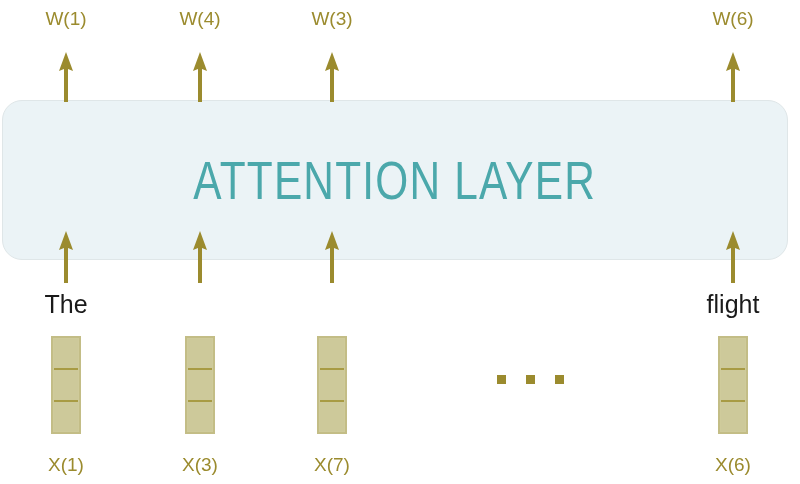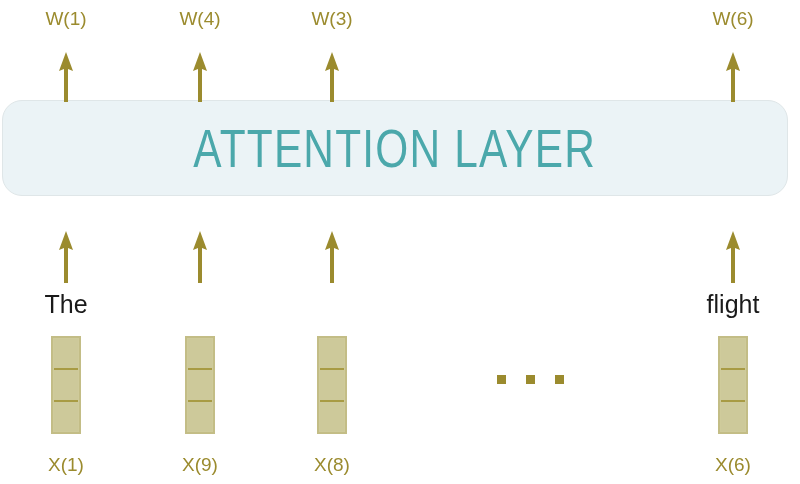--- a/index.html
+++ b/index.html
@@ -19,21 +19,21 @@
     height: 484px;
     background: #ffffff;
   }
 
   
   .attention-box {
     position: absolute;
     left: 2px;
     top: 100px;
     width: 786px;
-    height: 96px;
+    height: 160px;
     box-sizing: border-box;
     background: #ebf3f6;
     border: 1px solid #dfe6e8;
     border-radius: 20px;
     display: flex;
     align-items: center;
     justify-content: center;
   }
   .attention-title {
     color: #4ba8ab;
@@ -188,41 +188,41 @@
     <div class="arrow arrow-bottom">
       <svg viewBox="0 0 26 52" preserveAspectRatio="none">
         <polygon points="13,0 20,19 15,17 15,52 11,52 11,17 6,19" fill="#9b8b2e"></polygon>
       </svg>
     </div>
     <div class="vector">
       <div class="cell"></div>
       <div class="cell"></div>
       <div class="cell"></div>
     </div>
-    <div class="x-label">X(9)</div>
+    <div class="x-label">X(3)</div>
   </div>
 
   <div class="col" style="left:332px">
     <div class="w-label">W(3)</div>
     <div class="arrow arrow-top">
       <svg viewBox="0 0 26 50" preserveAspectRatio="none">
         <polygon points="13,0 20,19 15,17 15,50 11,50 11,17 6,19" fill="#9b8b2e"></polygon>
       </svg>
     </div>
     <div class="arrow arrow-bottom">
       <svg viewBox="0 0 26 52" preserveAspectRatio="none">
         <polygon points="13,0 20,19 15,17 15,52 11,52 11,17 6,19" fill="#9b8b2e"></polygon>
       </svg>
     </div>
     <div class="vector">
       <div class="cell"></div>
       <div class="cell"></div>
       <div class="cell"></div>
     </div>
-    <div class="x-label">X(8)</div>
+    <div class="x-label">X(7)</div>
   </div>
 
   <div class="col" style="left:733px">
     <div class="w-label">W(6)</div>
     <div class="arrow arrow-top">
       <svg viewBox="0 0 26 50" preserveAspectRatio="none">
         <polygon points="13,0 20,19 15,17 15,50 11,50 11,17 6,19" fill="#9b8b2e"></polygon>
       </svg>
     </div>
     <div class="arrow arrow-bottom">

